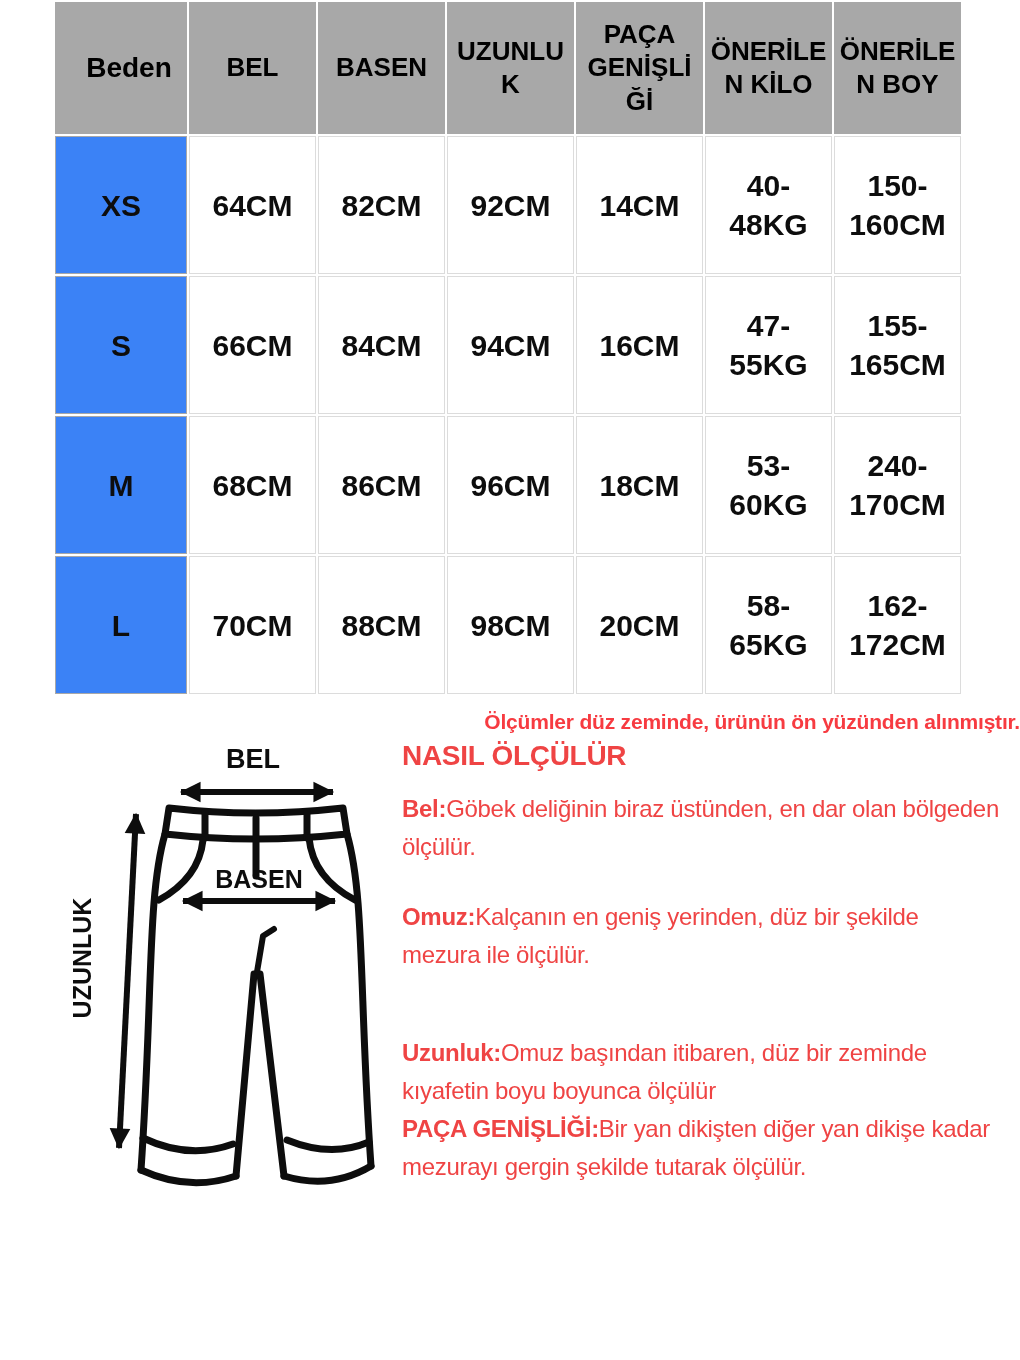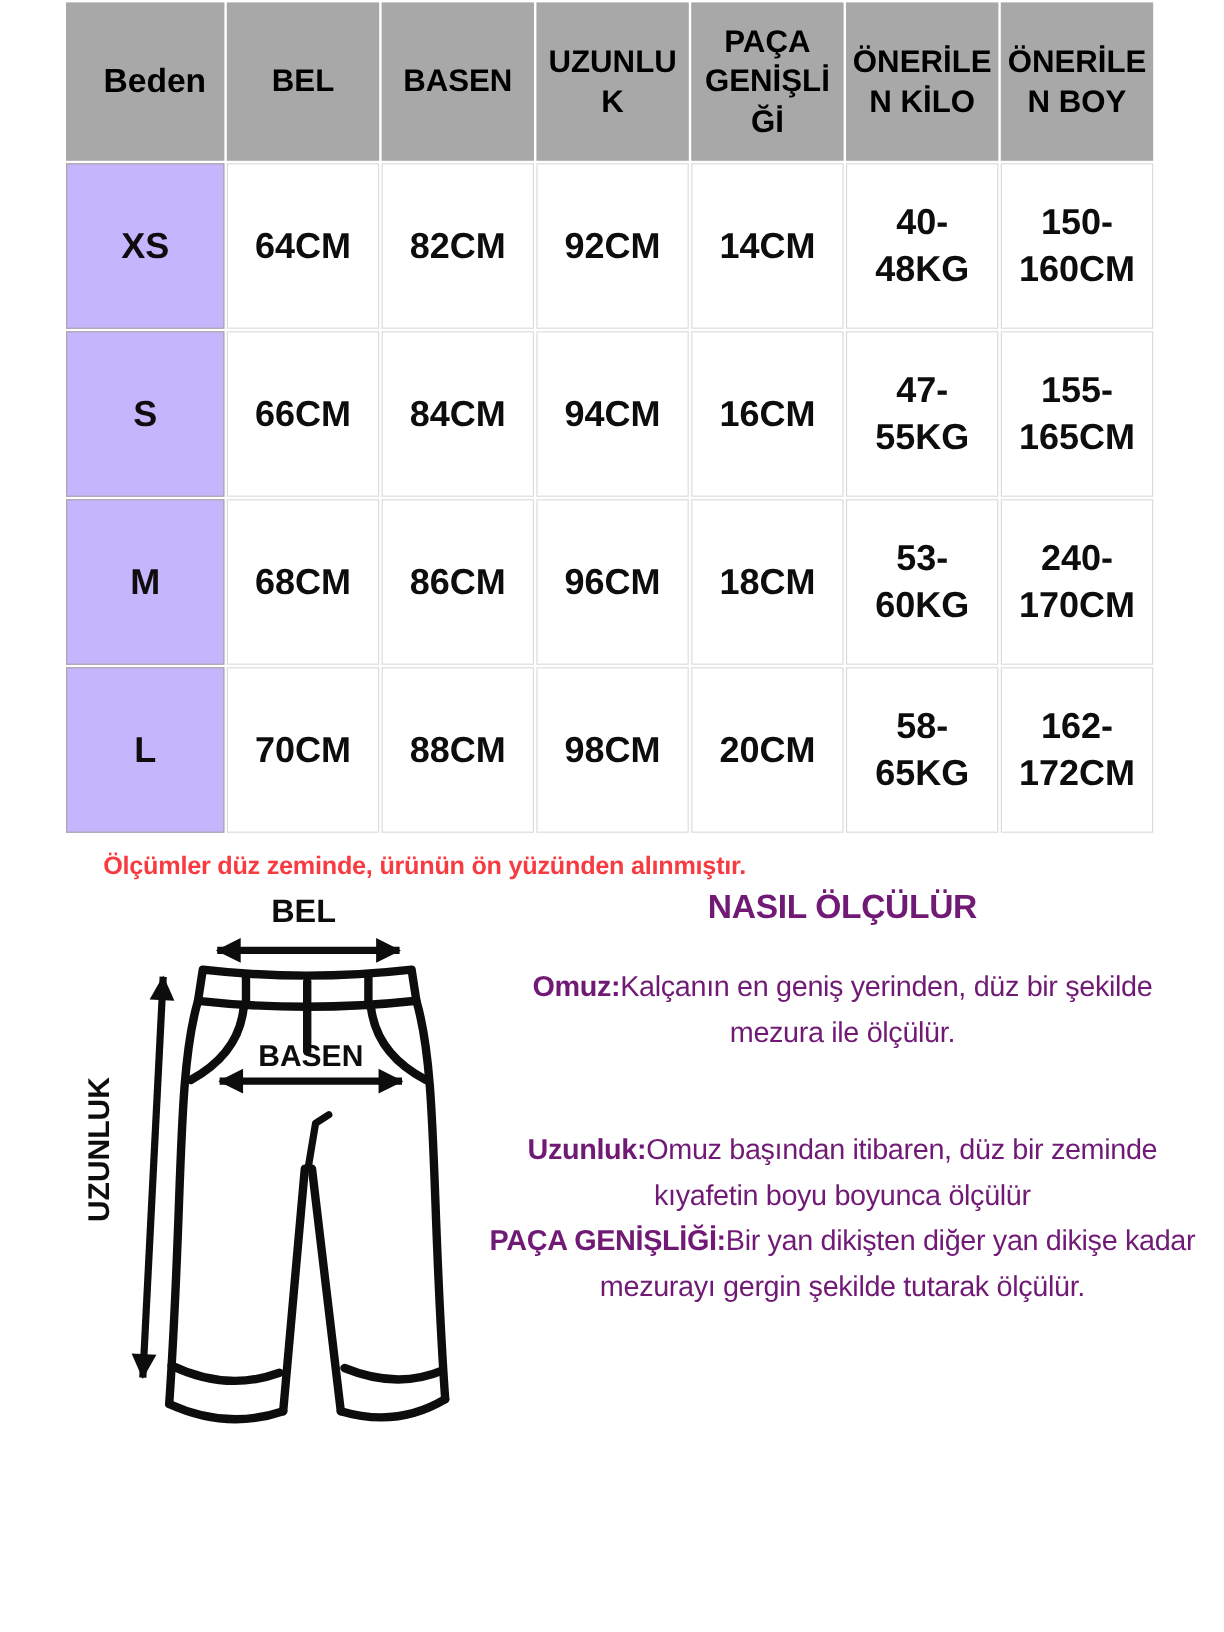--- a/index.html
+++ b/index.html
@@ -21,36 +21,36 @@
     background:#a8a8a8; color:#000;
     font-size:26px; font-weight:700; line-height:1.28;
     height:132px;
   }
   th.size-col { font-size:28px;padding-left:20px; }
   td {
     background:#ffffff; border:1px solid #dcdcdc;
     font-size:30px; font-weight:700; line-height:1.3;
     height:136px;
   }
-  td.size-col { background:#c4b5fd; border:1px solid #a8a8a8; }
+  td.size-col { background:#3b82f6; border:1px solid #a8a8a8; }
 
   
   .notes {
     margin-top:12px; padding-left:58px;
-    text-align:left; font-weight:700;
+    text-align:right; font-weight:700;
     font-size:21px; line-height:28px;
     color:#f73b41; letter-spacing:-0.2px;margin-left:28px;
   }
 
   
   .bottom { position:relative; height:466px; margin-top:0px; }
   .pants-wrap { position:absolute; left:55px; top:0; width:345px; height:462px; }
   .howto {
     position:absolute; left:402px; top:4px; width:600px;
-    text-align:center; color:#701a75;
+    text-align:left; color:#ef4444;
   }
   .howto-title { font-size:28px; font-weight:700; letter-spacing:-0.3px; }
   .para { font-size:24px; line-height:38px; letter-spacing:-0.3px; }
   .para .plabel { font-weight:700; }
   .para-bel { margin-top:18px; }
   .para-basen { margin-top:32px; }
   .para-uzunluk { margin-top:60px; }
   .para-paca { margin-top:0px; }
 
   svg text { font-family:"Liberation Sans", sans-serif; }
@@ -163,19 +163,20 @@
           <path d="M88,402 Q134,424 178,408"></path>
           <path d="M86,434 Q134,456 181,440"></path>
           <path d="M232,404 Q276,422 314,406"></path>
           <path d="M229,440 Q276,454 316,430"></path>
         </g>
       </svg>
     </div>
 
     <div class="howto">
       <div class="howto-title">NASIL ÖLÇÜLÜR</div>
+      <div class="para para-bel"><span class="plabel">Bel:</span><span>Göbek deliğinin biraz üstünden, en dar olan bölgeden ölçülür.</span></div>
       <div class="para para-basen"><span class="plabel">Omuz:</span><span>Kalçanın en geniş yerinden, düz bir şekilde mezura ile ölçülür.</span></div>
       <div class="para para-uzunluk"><span class="plabel">Uzunluk:</span><span>Omuz başından itibaren, düz bir zeminde kıyafetin boyu boyunca ölçülür</span></div>
       <div class="para para-paca"><span class="plabel">PAÇA GENİŞLİĞİ:</span><span>Bir yan dikişten diğer yan dikişe kadar mezurayı gergin şekilde tutarak ölçülür.</span></div>
     </div>
 
   </div>
 </div>
 
 </body></html>

